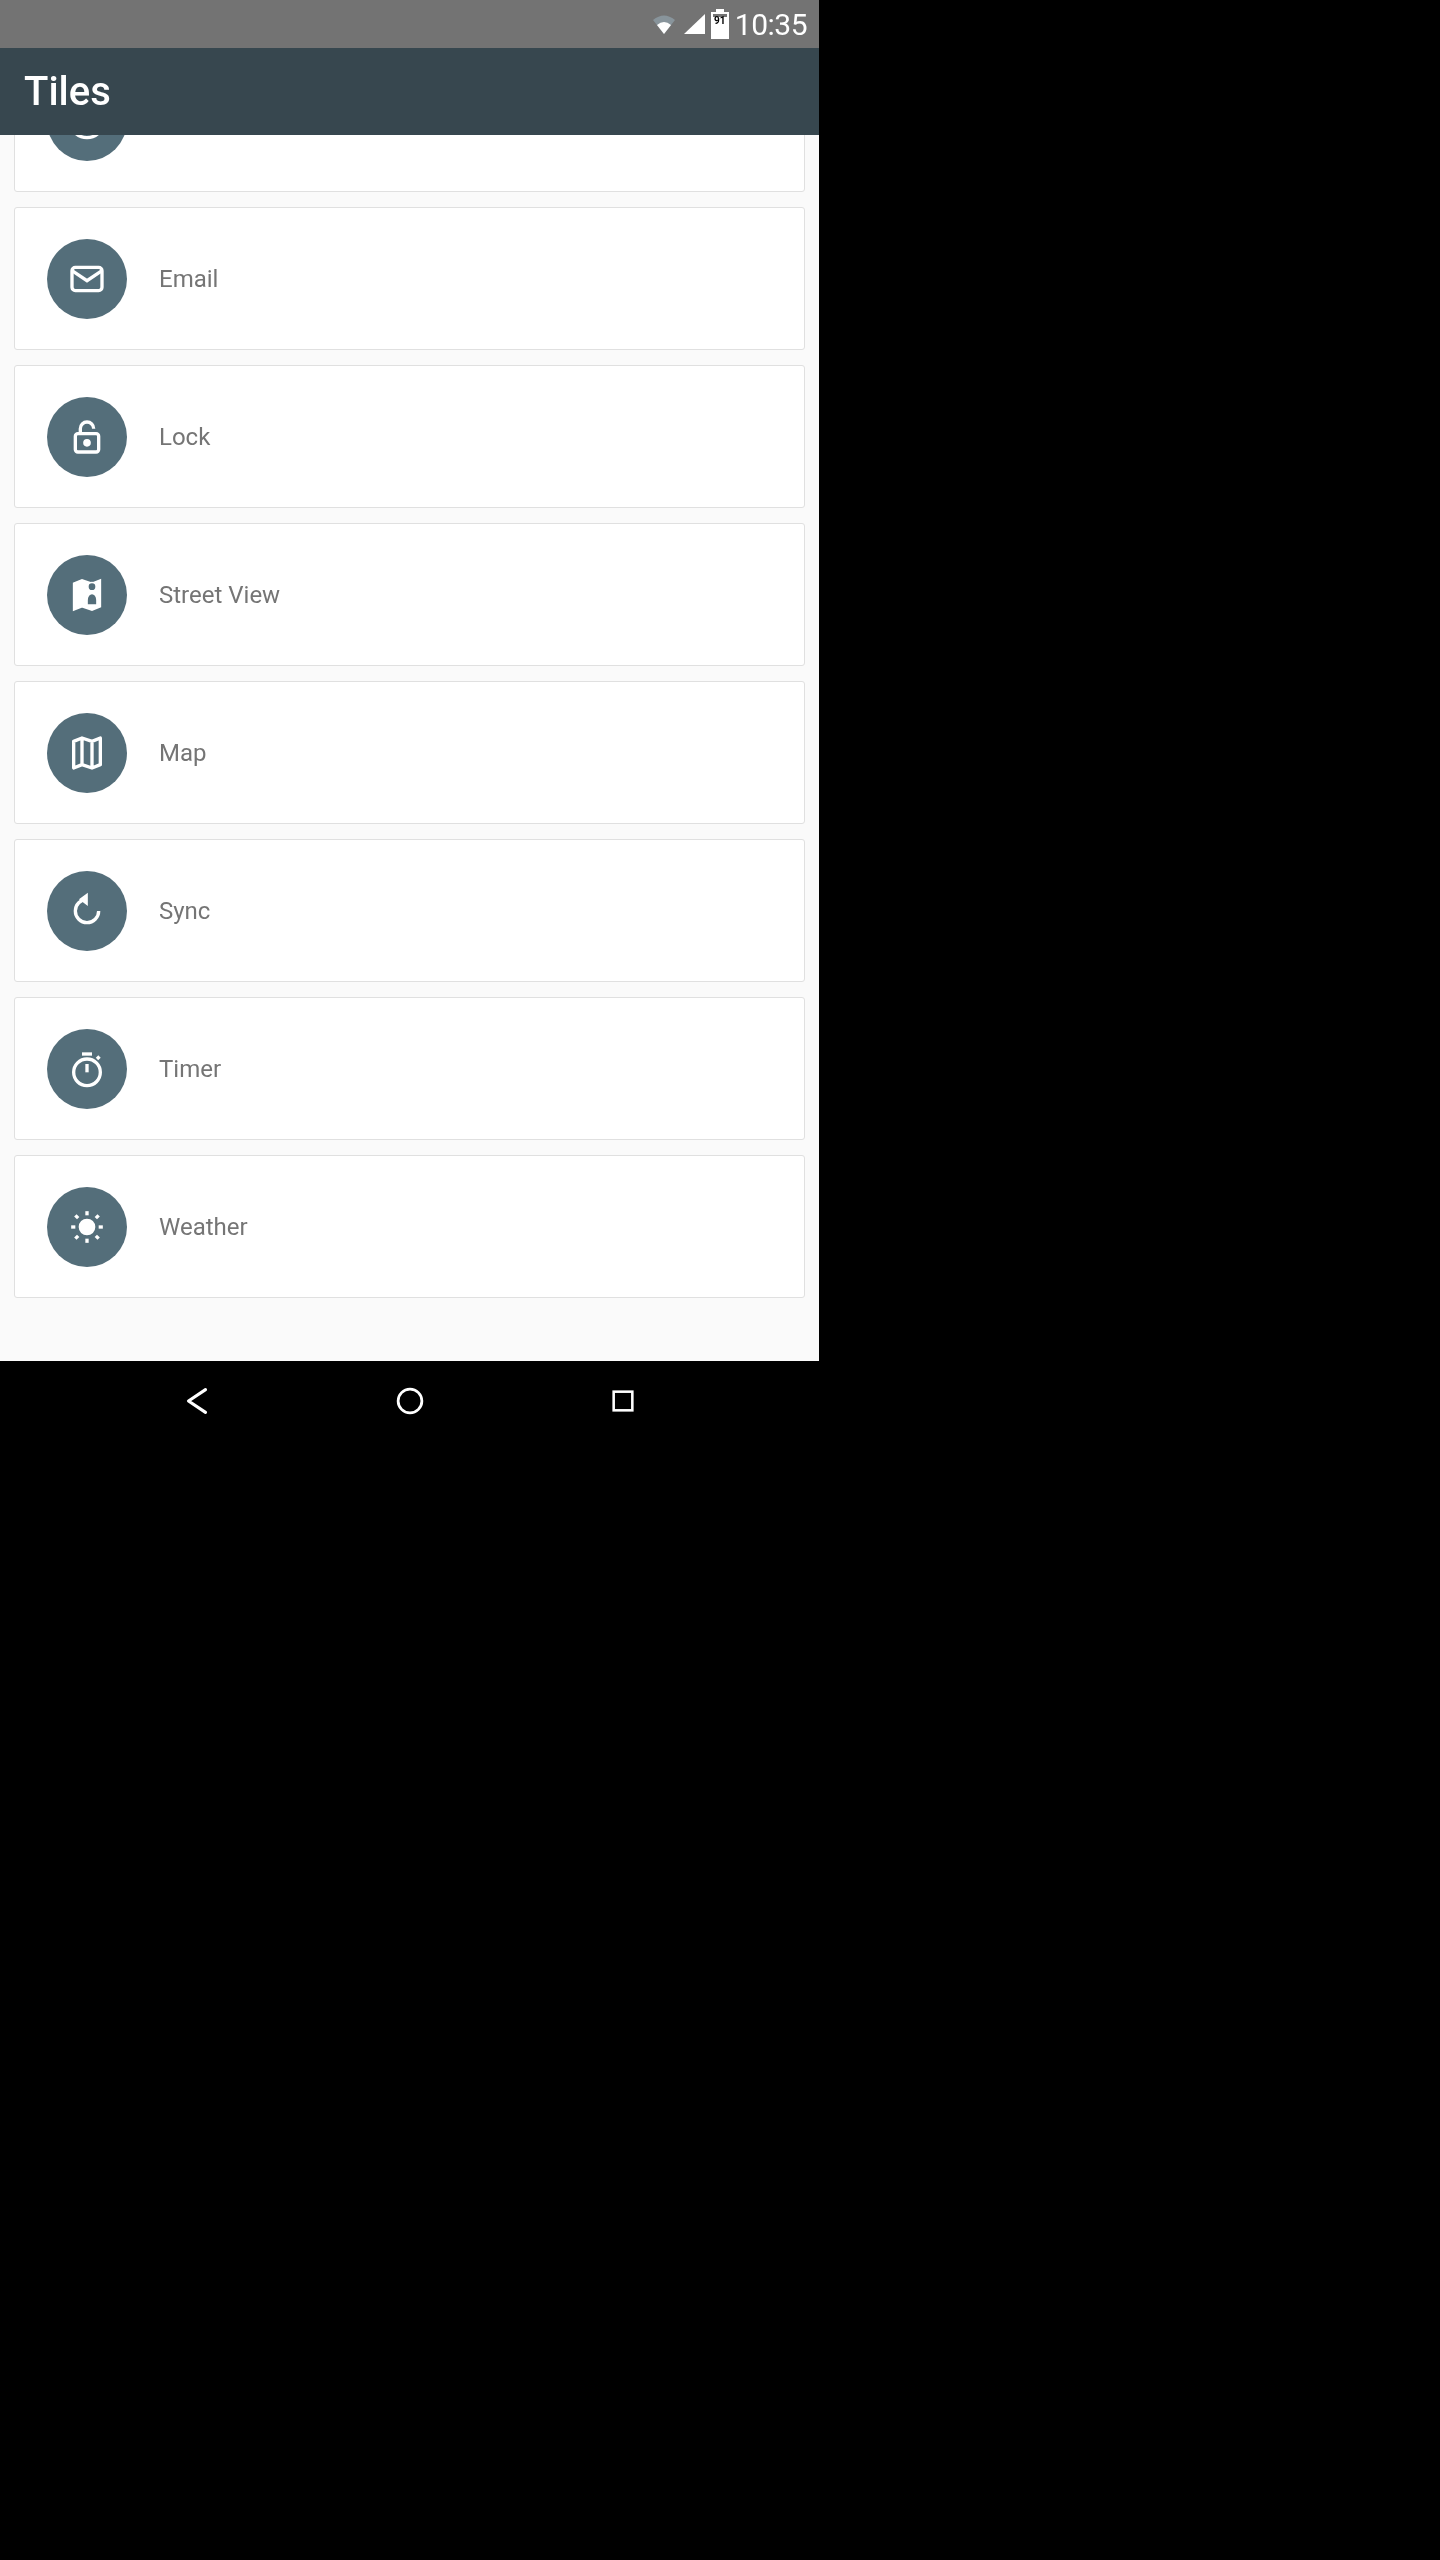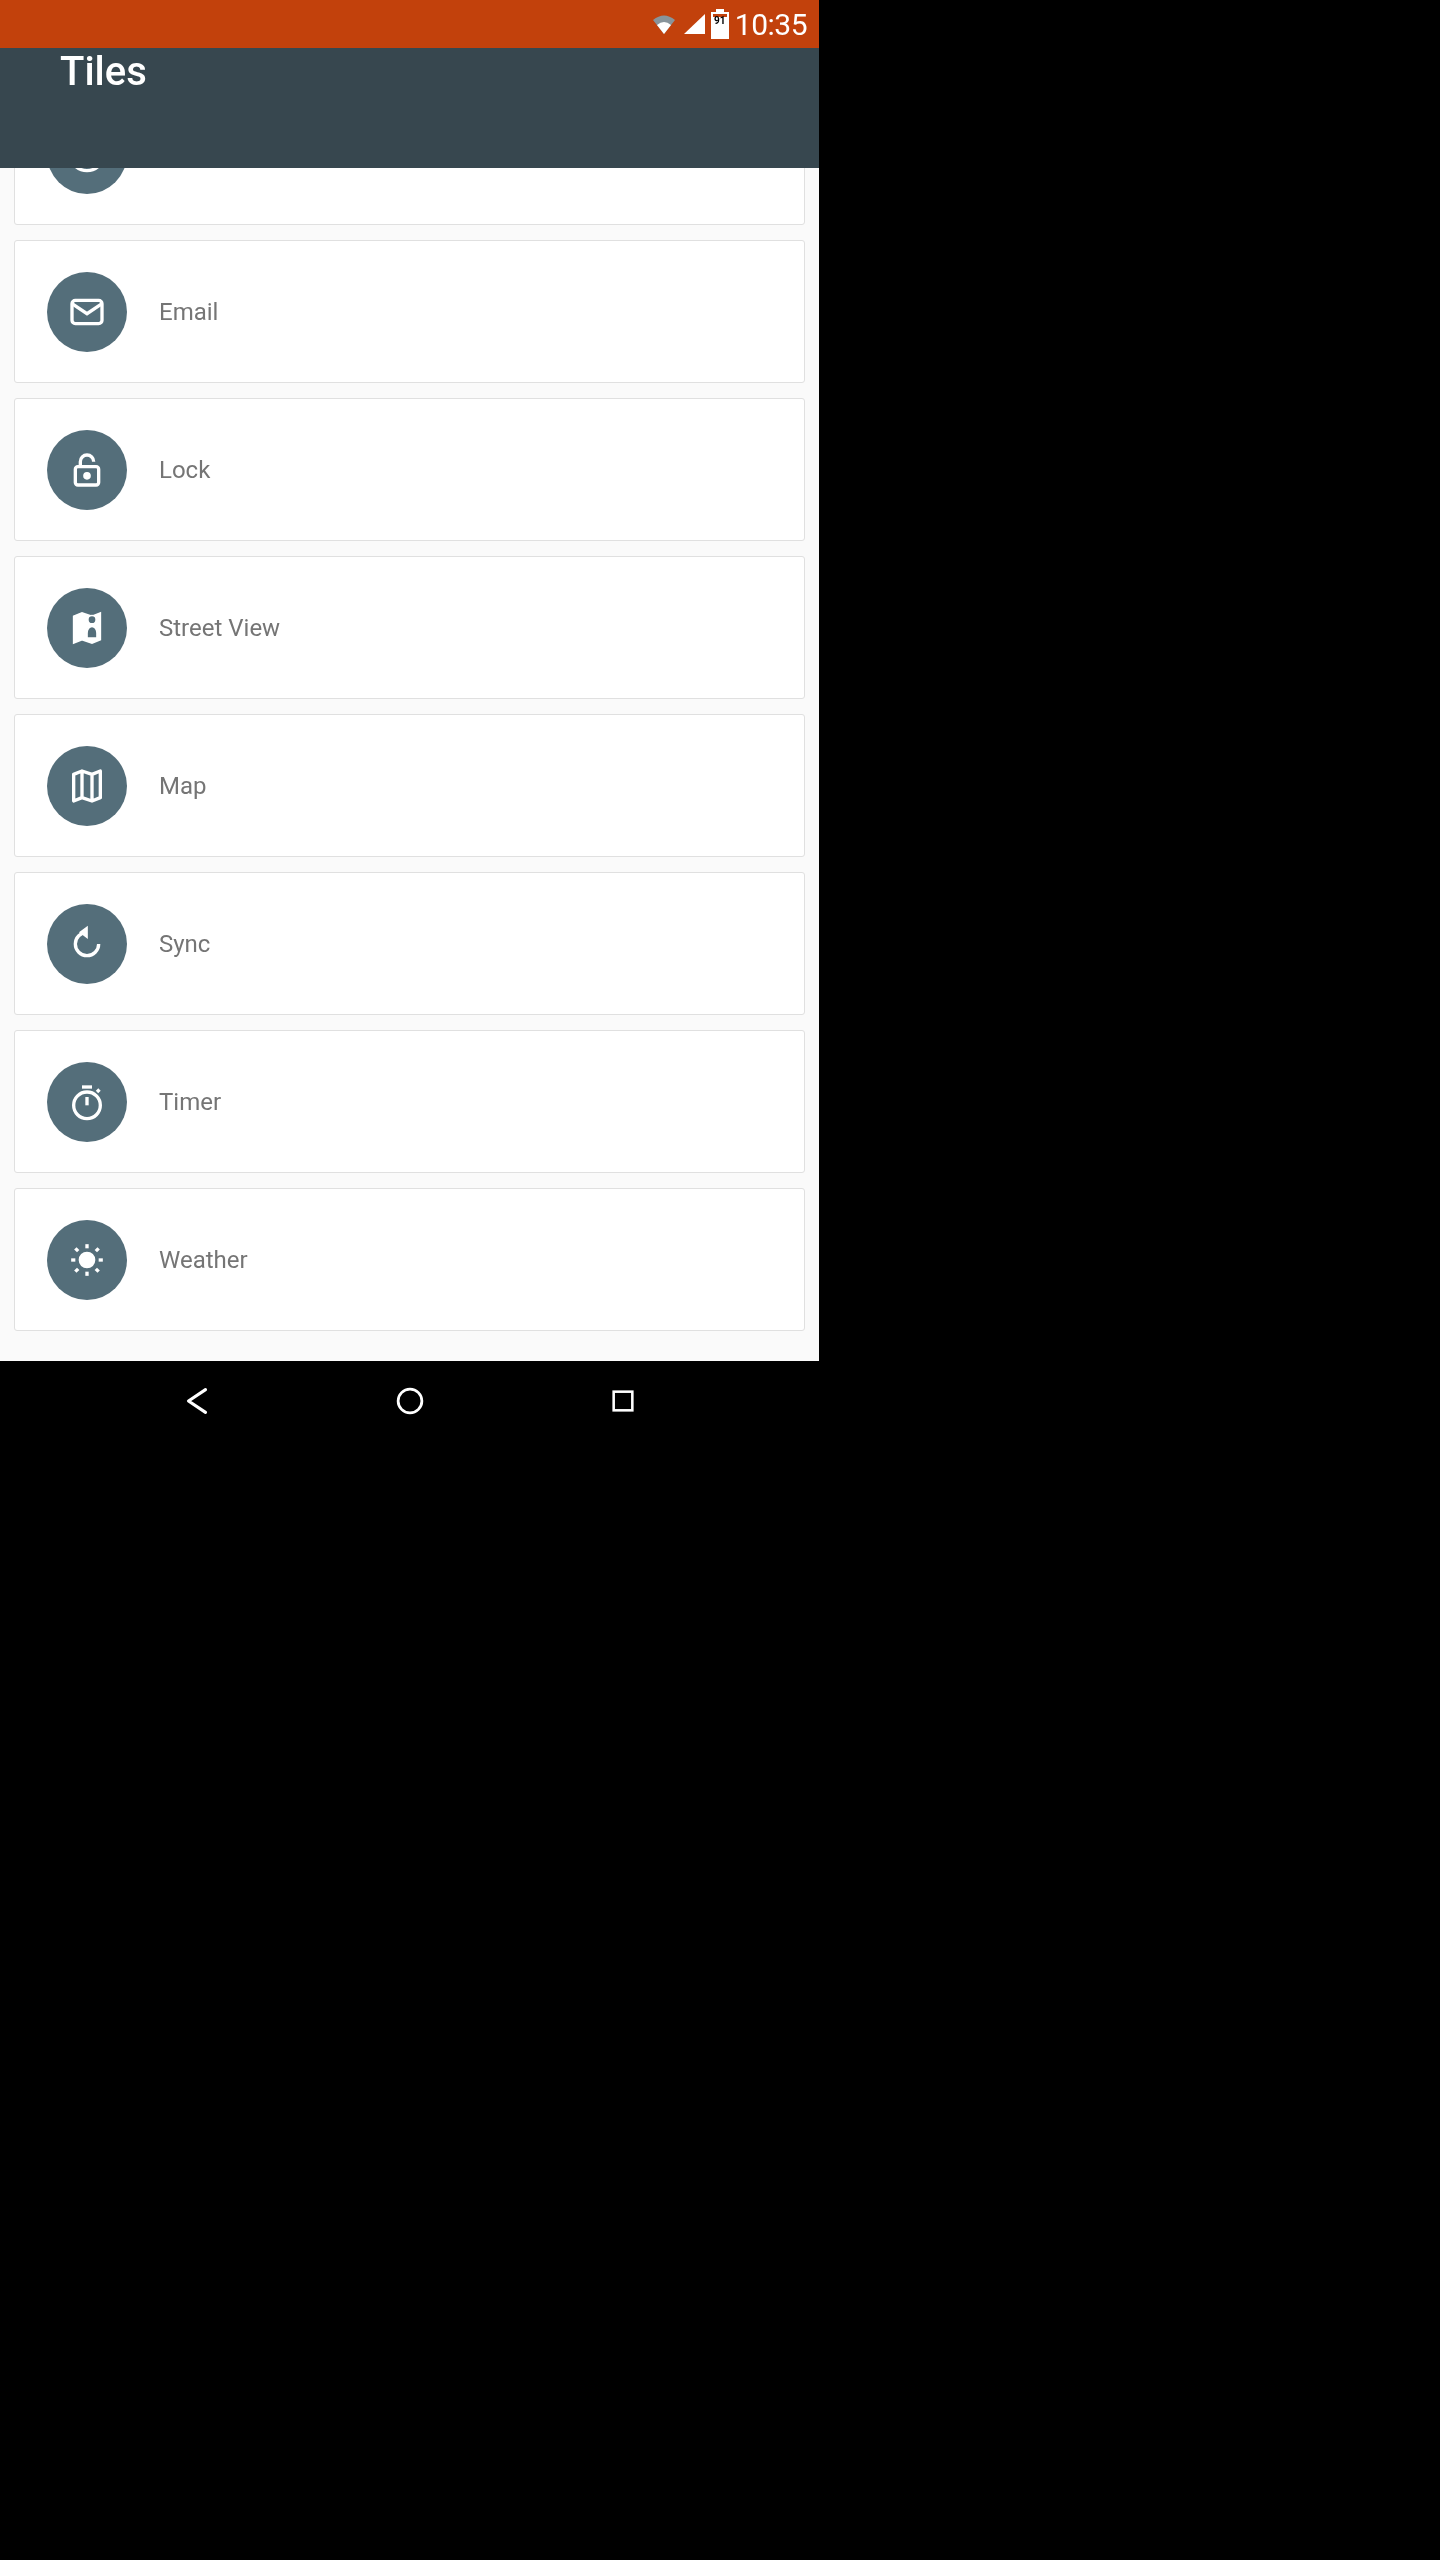--- a/index.html
+++ b/index.html
@@ -1,23 +1,23 @@
 <!DOCTYPE html>
 <html><head>
 <meta charset="utf-8">
 <style>
 * { margin: 0; padding: 0; box-sizing: border-box; }
 html, body { width: 819px; height: 1440px; overflow: hidden; }
 body { font-family: Roboto, "Helvetica Neue", Arial, sans-serif; background: #000000; display: flex; flex-direction: column; }
 
-.status-bar { height: 48px; background: #c2410c; display: flex; justify-content: flex-end; align-items: center; padding: 0 12px; gap: 10px; }
+.status-bar { height: 48px; background: #737373; display: flex; justify-content: flex-end; align-items: center; padding: 0 12px; gap: 10px; }
 .status-icons { display: flex; align-items: center; gap: 6px; }
 .status-time { color: #ffffff; font-size: 30px; font-weight: 400; letter-spacing: -0.5px; }
 
-.app-bar { height: 120px; background: #37474f; display: flex; align-items: flex-start; padding-left: 60px; }
+.app-bar { height: 87px; background: #37474f; display: flex; align-items: center; padding-left: 24px; }
 .app-title { color: #ffffff; font-size: 40px; font-weight: 500; }
 
 .content { flex: 1; background: #fafafa; overflow: hidden; position: relative; }
 .scroll { position: absolute; left: 0; right: 0; top: -100px; padding: 14px; display: flex; flex-direction: column; gap: 15px; }
 
 .tile { background: #ffffff; border: 1px solid #e0e0e0; border-radius: 3px; height: 143px; display: flex; align-items: center; padding-left: 32px; gap: 32px; }
 .icon-circle { width: 80px; height: 80px; border-radius: 50%; background: #546e7a; display: flex; align-items: center; justify-content: center; flex-shrink: 0; }
 .icon-circle svg { width: 40px; height: 40px; fill: #ffffff; stroke: #ffffff; }
 .tile-label { color: #757575; font-size: 24px; font-weight: 400; }
 

